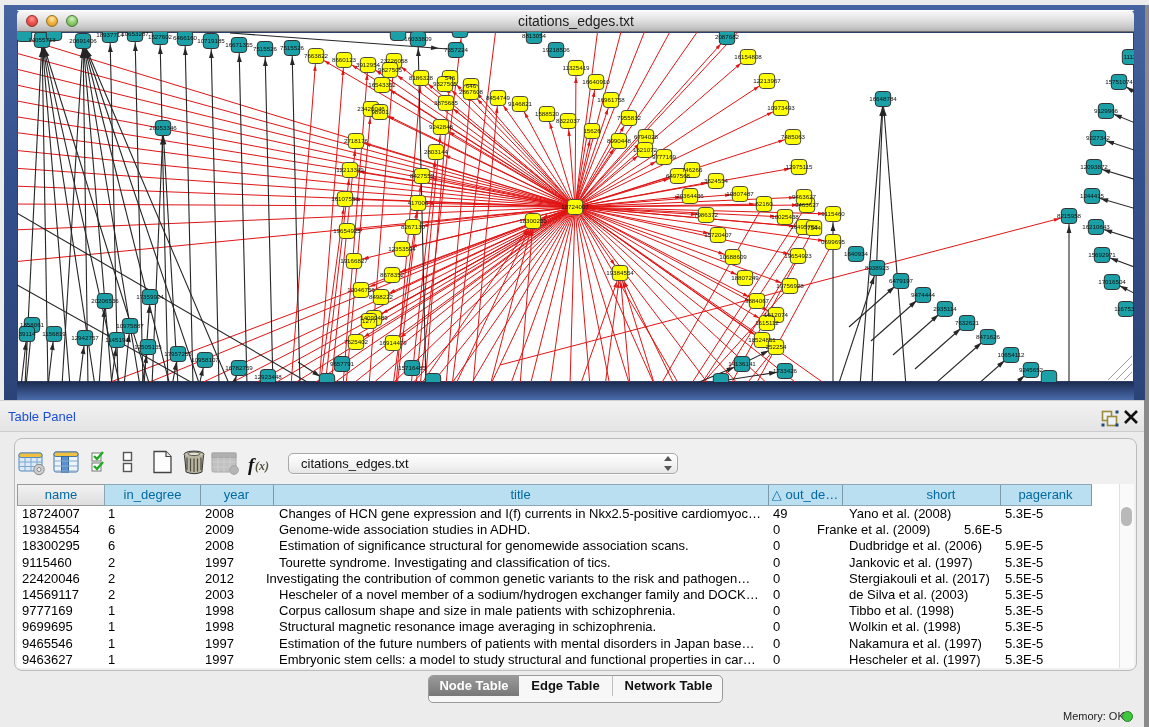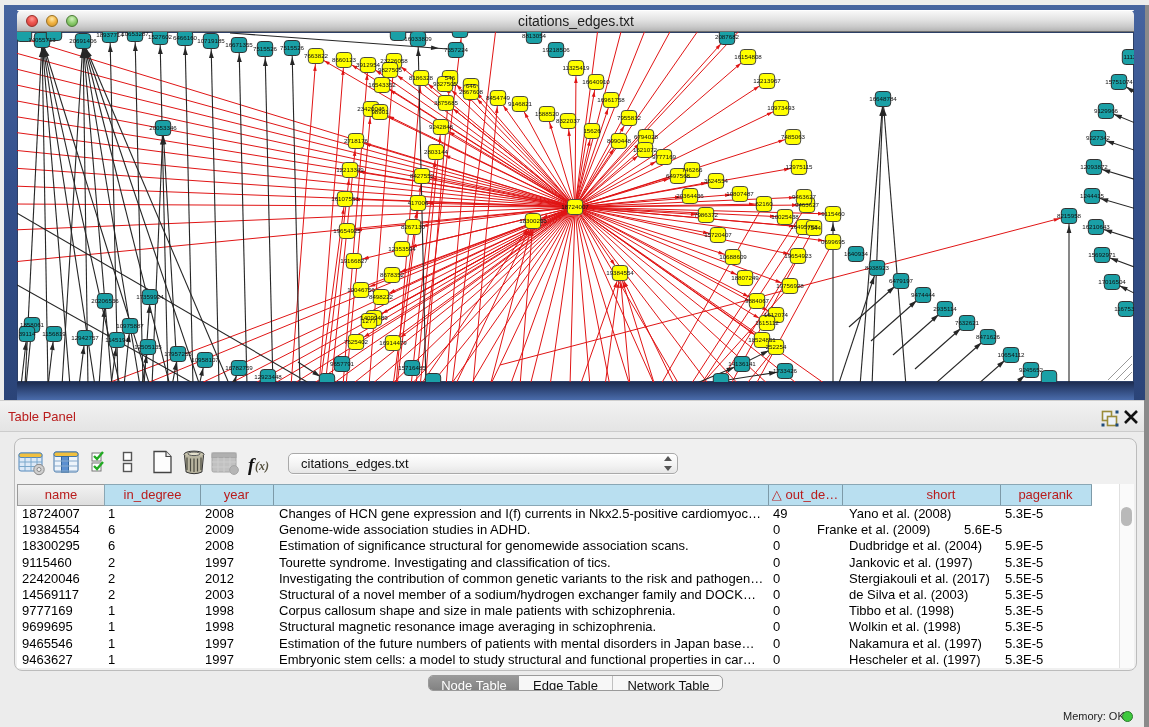--- a/index.html
+++ b/index.html
@@ -694,21 +694,21 @@
 <line x1="1107" y1="348" x2="1115" y2="340"></line>
 </g>
 </svg>
 </div>
 
 <div class="abs" style="left:1145px;top:5px;width:4px;height:722px;background:#8a8a8a;"></div>
 <div class="abs" style="left:1139px;top:400px;width:6px;height:327px;background:#e2e2e2;border-left:1px solid #bdbdbd;"></div>
 <div class="abs" style="left:1144px;top:400px;width:5px;height:327px;background:#8a8a8a;"></div>
 
 <div class="abs" style="left:0;top:400px;width:1144px;height:32px;background:linear-gradient(180deg,#f2f2f2,#e4e4e4);border-top:1px solid #cfcfcf;border-bottom:1px solid #cccccc;"></div>
-<div class="abs" style="left:8px;top:409px;font-size:13px;color:#b91c1c;">Table Panel</div>
+<div class="abs" style="left:8px;top:409px;font-size:13px;color:#1d4ed8;">Table Panel</div>
 <svg class="abs" style="left:1101px;top:410px" width="18" height="17" viewBox="0 0 18 17">
 <rect x="1.5" y="1.5" width="9" height="9" fill="#eef3fa" stroke="#9a8c3a" stroke-width="1.6"></rect>
 <rect x="6.5" y="6.5" width="9" height="9" fill="#eef3fa" stroke="#9a8c3a" stroke-width="1.6"></rect>
 <rect x="14.5" y="0.5" width="3" height="3" fill="#1d4a7a"></rect>
       <rect x="0.5" y="13.5" width="3" height="3" fill="#1d4a7a"></rect>
 <rect x="14.5" y="13.5" width="3" height="3" fill="#1d4a7a"></rect>
 </svg>
 <svg class="abs" style="left:1124px;top:410px" width="14" height="14" viewBox="0 0 14 14">
 <path d="M1 1 L13 13 M13 1 L1 13" stroke="#111" stroke-width="2.6"></path>
 </svg>
@@ -784,25 +784,26 @@
 <div class="abs" style="left:105px;top:484px;width:987px;height:22px;background:#b9dff0;border-top:1px solid #8aa7b5;border-bottom:1px solid #8aa7b5;"></div>
 <div class="abs hdrline" style="left:200px;top:485px;width:1px;height:20px;background:#7d9aa8;"></div>
 <div class="abs hdrline" style="left:273px;top:485px;width:1px;height:20px;background:#7d9aa8;"></div>
 <div class="abs hdrline" style="left:768px;top:485px;width:1px;height:20px;background:#7d9aa8;"></div>
 <div class="abs hdrline" style="left:842px;top:485px;width:1px;height:20px;background:#7d9aa8;"></div>
 <div class="abs hdrline" style="left:1000px;top:485px;width:1px;height:20px;background:#7d9aa8;"></div>
 <div class="abs hdrline" style="left:1091px;top:485px;width:1px;height:20px;background:#7d9aa8;"></div>
 <div class="abs hdr" style="left:17px;width:88px;">name</div>
 <div class="abs hdr" style="left:105px;width:95px;">in_degree</div>
 <div class="abs hdr" style="left:200px;width:73px;">year</div>
+<div class="abs hdr" style="left:273px;width:495px;">title</div>
 <div class="abs hdr" style="left:768px;width:74px;">△ out_de…</div>
 <div class="abs hdr" style="left:842px;width:158px;padding-left:40px;">short</div>
 <div class="abs hdr" style="left:1000px;width:91px;">pagerank</div>
 <style>
-.hdr { top:487px; text-align:center; font-size:13px; color:#b91c1c; }
+.hdr { top:487px; text-align:center; font-size:13px; color:#0369a1; }
 .row { position:absolute; height:16px; font-size:13px; color:#000; }
 .row span { position:absolute; white-space:nowrap; overflow:hidden; }
 </style>
 <div class="row" style="top:506.0px">
 <span style="left:22px">18724007</span>
       <span style="left:108px">1</span>
       <span style="left:205px">2008</span>
 <span style="left:279px;width:486px">Changes of HCN gene expression and I(f) currents in Nkx2.5-positive cardiomyoc…</span>
       <span style="left:773px">49</span>
 <span style="left:849px">Yano et al. (2008)</span>
@@ -816,46 +817,46 @@
       <span style="left:773px">0</span>
 <span style="left:817px">Franke et al. (2009)</span>
       <span style="left:964px">5.6E-5</span>
     </div>
 <div class="row" style="top:538.4px">
 <span style="left:22px">18300295</span>
       <span style="left:108px">6</span>
       <span style="left:205px">2008</span>
 <span style="left:279px;width:486px">Estimation of significance structural for genomewide association scans.</span>
       <span style="left:773px">0</span>
-<span style="left:849px">Dudbridge et al. (2004)</span>
+<span style="left:849px">Dudbridge et al. (2006)</span>
       <span style="left:1005px">5.9E-5</span>
     </div>
 <div class="row" style="top:554.6px">
 <span style="left:22px">9115460</span>
       <span style="left:108px">2</span>
       <span style="left:205px">1997</span>
 <span style="left:279px;width:486px">Tourette syndrome. Investigating and classification of tics.</span>
       <span style="left:773px">0</span>
 <span style="left:849px">Jankovic et al. (1997)</span>
       <span style="left:1005px">5.3E-5</span>
     </div>
 <div class="row" style="top:570.8px">
 <span style="left:22px">22420046</span>
       <span style="left:108px">2</span>
       <span style="left:205px">2012</span>
-<span style="left:279px;width:486px">Investigating the contribution of common genetic variants to the risk and pathogen…</span>
+<span style="left:266px;width:486px">Investigating the contribution of common genetic variants to the risk and pathogen…</span>
       <span style="left:773px">0</span>
 <span style="left:849px">Stergiakouli et al. (2017)</span>
       <span style="left:1005px">5.5E-5</span>
     </div>
 <div class="row" style="top:587.0px">
 <span style="left:22px">14569117</span>
       <span style="left:108px">2</span>
       <span style="left:205px">2003</span>
-<span style="left:279px;width:486px">Structural of a novel member of a sodium/hydrogen exchanger family and DOCK…</span>
+<span style="left:279px;width:486px">Hescheler of a novel member of a sodium/hydrogen exchanger family and DOCK…</span>
       <span style="left:773px">0</span>
 <span style="left:849px">de Silva et al. (2003)</span>
       <span style="left:1005px">5.3E-5</span>
     </div>
 <div class="row" style="top:603.2px">
 <span style="left:22px">9777169</span>
       <span style="left:108px">1</span>
       <span style="left:205px">1998</span>
 <span style="left:279px;width:486px">Corpus callosum shape and size in male patients with schizophrenia.</span>
       <span style="left:773px">0</span>
@@ -886,21 +887,21 @@
       <span style="left:205px">1997</span>
 <span style="left:279px;width:486px">Embryonic stem cells: a model to study structural and functional properties in car…</span>
       <span style="left:773px">0</span>
 <span style="left:849px">Hescheler et al. (1997)</span>
       <span style="left:1005px">5.3E-5</span>
     </div>
 
 <div class="abs" style="left:1119px;top:484px;width:15px;height:184px;background:#fafafa;border-left:1px solid #e0e0e0;"></div>
 <div class="abs" style="left:1121px;top:507px;width:11px;height:19px;background:#b9b9b9;border-radius:6px;"></div>
 
-<div class="abs" style="left:428px;top:675px;width:295px;height:16px;border:1px solid #9a9a9a;border-radius:5px;background:#f7f7f7;overflow:hidden;">
+<div class="abs" style="left:428px;top:675px;width:295px;height:28px;border:1px solid #9a9a9a;border-radius:5px;background:#f7f7f7;overflow:hidden;font-weight:bold;">
 <div style="position:absolute;left:0;top:0;width:90px;height:20px;background:linear-gradient(180deg,#9a9a9a,#787878);color:#fff;text-align:center;font-size:13px;line-height:19px;">Node Table</div>
 <div style="position:absolute;left:90px;top:0;width:94px;height:20px;border-right:1px solid #c0c0c0;color:#111;text-align:center;font-size:13px;line-height:19px;">Edge Table</div>
 <div style="position:absolute;left:184px;top:0;width:111px;height:20px;color:#111;text-align:center;font-size:13px;line-height:19px;">Network Table</div>
 </div>
 
 <div class="abs" style="left:1063px;top:710px;font-size:11px;color:#222;">Memory: OK</div>
 <div class="abs" style="left:1122px;top:711px;width:11px;height:11px;border-radius:50%;background:#3dc93d;border:1px solid #2a7a2a;"></div>
 
 </div>
 </body></html>

